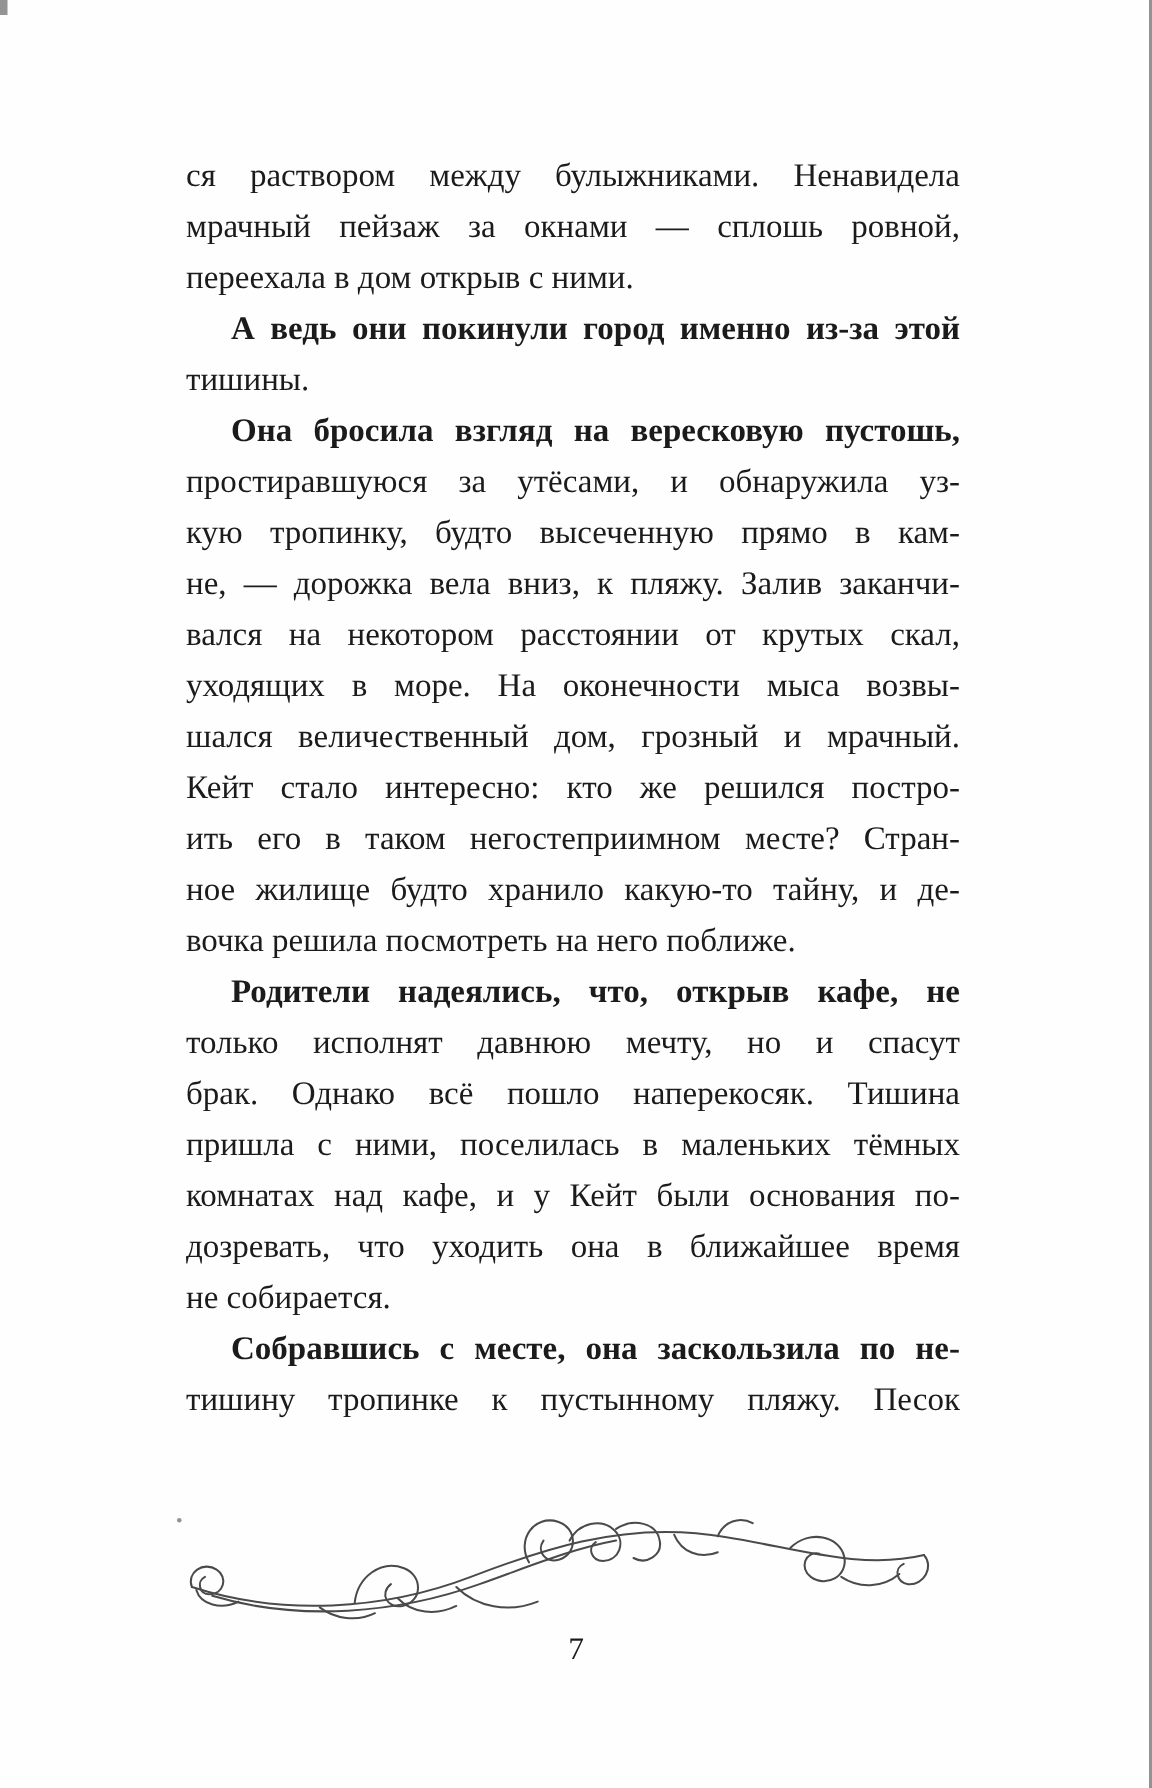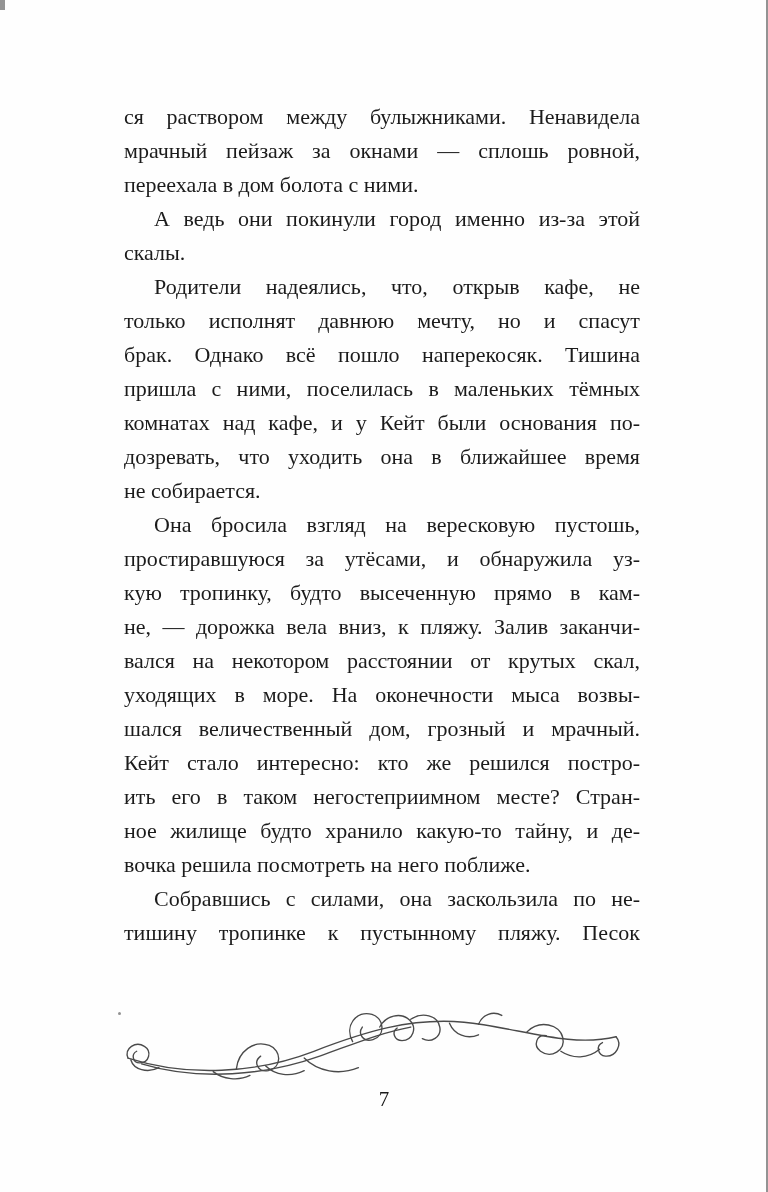--- a/index.html
+++ b/index.html
@@ -45,20 +45,21 @@
   .paragraph {
     margin: 0;
   }
   .line {
     text-align: justify;
     text-align-last: justify;
     white-space: normal;
   }
   .line.indent {
     text-indent: 30px;
+    font-weight: bold;
   }
   .line.para-end {
     text-align-last: left;
   }
   .ornament-wrap {
     position: absolute;
     left: 114px;
     top: 998px;
     width: 516px;
     height: 92px;
@@ -96,50 +97,50 @@
 
 <div class="page">
 
   <div class="scan-corner-mark"></div>
   <div class="scan-edge-right"></div>
 
   <div class="text-block" id="text-block">
       <div class="paragraph">
         <div class="line">ся раствором между булыжниками. Ненавидела</div>
         <div class="line">мрачный пейзаж за окнами — сплошь ровной,</div>
-        <div class="line para-end">переехала в дом болота с ними.</div>
+        <div class="line para-end">переехала в дом открыв с ними.</div>
       </div>
       <div class="paragraph">
         <div class="line indent">А ведь они покинули город именно из-за этой</div>
-        <div class="line para-end">скалы.</div>
-      </div>
-      <div class="paragraph">
-        <div class="line indent">Родители надеялись, что, открыв кафе, не</div>
-        <div class="line">только исполнят давнюю мечту, но и спасут</div>
-        <div class="line">брак. Однако всё пошло наперекосяк. Тишина</div>
-        <div class="line">пришла с ними, поселилась в маленьких тёмных</div>
-        <div class="line">комнатах над кафе, и у Кейт были основания по-</div>
-        <div class="line">дозревать, что уходить она в ближайшее время</div>
-        <div class="line para-end">не собирается.</div>
+        <div class="line para-end">тишины.</div>
       </div>
       <div class="paragraph">
         <div class="line indent">Она бросила взгляд на вересковую пустошь,</div>
         <div class="line">простиравшуюся за утёсами, и обнаружила уз-</div>
         <div class="line">кую тропинку, будто высеченную прямо в кам-</div>
         <div class="line">не, — дорожка вела вниз, к пляжу. Залив заканчи-</div>
         <div class="line">вался на некотором расстоянии от крутых скал,</div>
         <div class="line">уходящих в море. На оконечности мыса возвы-</div>
         <div class="line">шался величественный дом, грозный и мрачный.</div>
         <div class="line">Кейт стало интересно: кто же решился постро-</div>
         <div class="line">ить его в таком негостеприимном месте? Стран-</div>
         <div class="line">ное жилище будто хранило какую-то тайну, и де-</div>
         <div class="line para-end">вочка решила посмотреть на него поближе.</div>
       </div>
       <div class="paragraph">
-        <div class="line indent">Собравшись с силами, она заскользила по не-</div>
+        <div class="line indent">Родители надеялись, что, открыв кафе, не</div>
+        <div class="line">только исполнят давнюю мечту, но и спасут</div>
+        <div class="line">брак. Однако всё пошло наперекосяк. Тишина</div>
+        <div class="line">пришла с ними, поселилась в маленьких тёмных</div>
+        <div class="line">комнатах над кафе, и у Кейт были основания по-</div>
+        <div class="line">дозревать, что уходить она в ближайшее время</div>
+        <div class="line para-end">не собирается.</div>
+      </div>
+      <div class="paragraph">
+        <div class="line indent">Собравшись с месте, она заскользила по не-</div>
         <div class="line">тишину тропинке к пустынному пляжу. Песок</div>
       </div>
     </div>
 
   <div class="stray-dot"></div>
 
   <div class="ornament-wrap">
     <svg viewBox="0 0 520 95" xmlns="http://www.w3.org/2000/svg">
       <g fill="none" stroke-width="1.4" stroke-linecap="round" stroke-linejoin="round" stroke="#4a4a4a">
 

